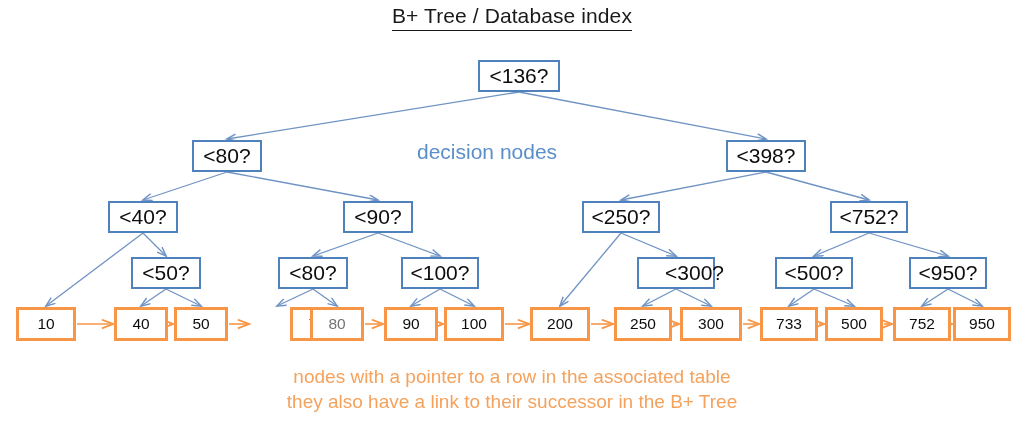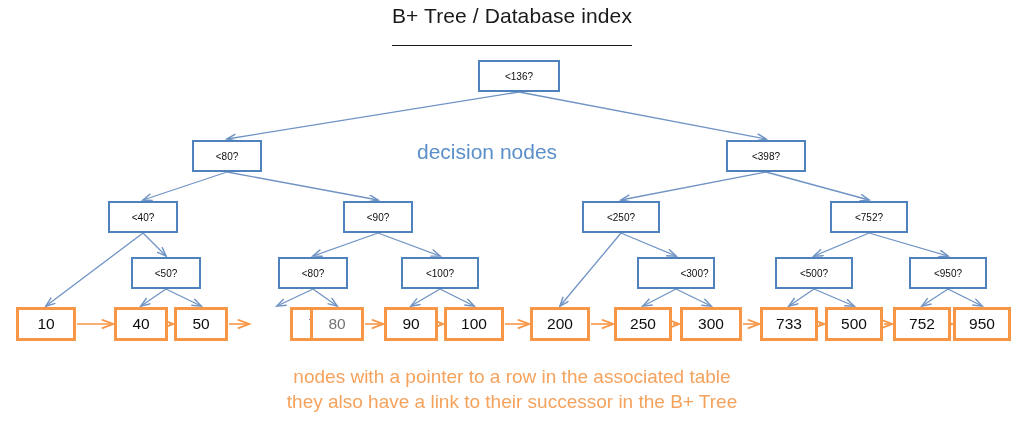--- a/index.html
+++ b/index.html
@@ -8,27 +8,27 @@
     font-family:"Liberation Sans", sans-serif;
   }
   #stage{position:absolute;left:0;top:0;width:1024px;height:424px;}
 
   #edges{position:absolute;left:0;top:0;width:1024px;height:424px;pointer-events:none;}
 
   .title{
     position:absolute;left:0;top:4px;width:1024px;text-align:center;
     font-size:21px;color:#1a1a1a;letter-spacing:.1px;
   }
-  .title span{ border-bottom:1.6px solid #1a1a1a; padding-bottom:18px; }
+  .title span{ border-bottom:1.6px solid #1a1a1a; padding-bottom:3px; }
 
   .dnode{
     position:absolute;box-sizing:border-box;
     border:2.6px solid #4f81bd;background:#ffffff;
     display:flex;align-items:center;justify-content:center;
-    font-size:10px;color:#0d0d0d;
+    font-size:21px;color:#0d0d0d;
     height:32px;
   }
   .leaf{
     position:absolute;box-sizing:border-box;
     border:3px solid #14532d;background:#ffffff;
     display:flex;align-items:center;justify-content:center;
     font-size:15.5px;color:#0d0d0d;
     height:34px;
   }
   .decision-label{

